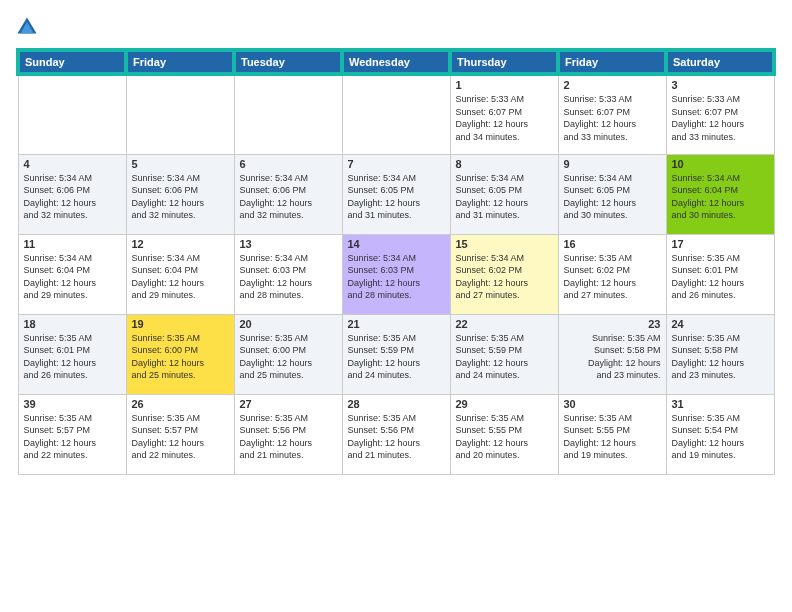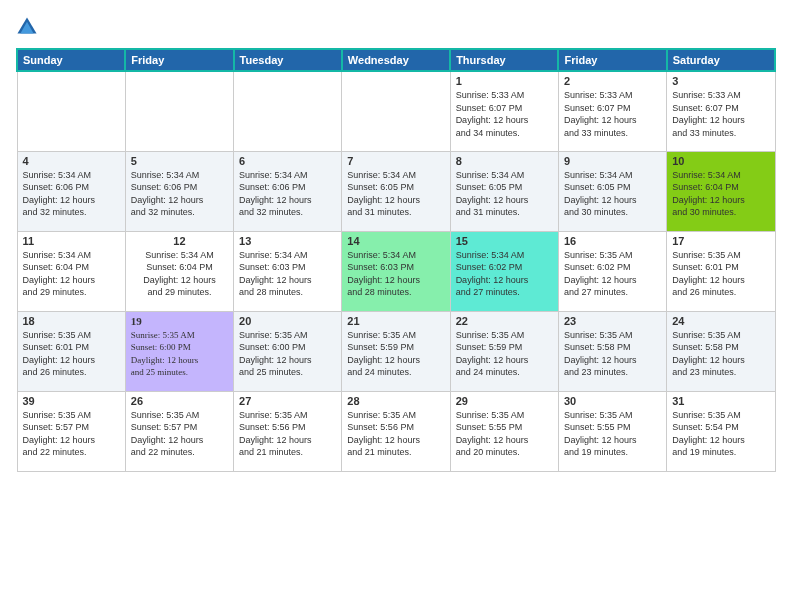--- a/index.html
+++ b/index.html
@@ -61,21 +61,21 @@
       width: 100%;
       border-collapse: collapse;
       table-layout: fixed;
     }
     .calendar th {
       background: #2266aa;
       color: white;
       text-align: left;
       padding: 4px 5px;
       font-size: 11px;
-      border: 2px solid #14b8a6;
+      border: 4px solid #14b8a6;
     }
     .calendar td {
       vertical-align: top;
       padding: 3px 5px;
       border: 1px solid #ccc;
       font-size: 9.5px;
       color: #333;
       height: 80px;
       background: #fff;
     }
@@ -210,42 +210,42 @@
           </td>
         </tr>
         <tr>
           <td style="background: rgb(255, 255, 255);">
             <span class="day-num">11</span>
             <div class="day-info" style="white-space: pre-line;">Sunrise: 5:34 AM
 Sunset: 6:04 PM
 Daylight: 12 hours
 and 29 minutes.</div>
           </td>
-          <td style="background: rgb(255, 255, 255); text-align: center;">
+          <td style="background: rgb(255, 255, 255);">
             <span class="day-num">12</span>
             <div class="day-info" style="white-space: pre-line;">Sunrise: 5:34 AM
 Sunset: 6:04 PM
 Daylight: 12 hours
 and 29 minutes.</div>
           </td>
           <td style="background: rgb(255, 255, 255);">
             <span class="day-num">13</span>
             <div class="day-info" style="white-space: pre-line;">Sunrise: 5:34 AM
 Sunset: 6:03 PM
 Daylight: 12 hours
 and 28 minutes.</div>
           </td>
-          <td style="background: #86efac; margin-top: 11px;">
+          <td style="background: #c4b5fd; margin-top: 11px;">
             <span class="day-num">14</span>
             <div class="day-info" style="white-space: pre-line;">Sunrise: 5:34 AM
 Sunset: 6:03 PM
 Daylight: 12 hours
 and 28 minutes.</div>
           </td>
-          <td style="background: #5eead4;">
+          <td style="background: #fef9c3;">
             <span class="day-num">15</span>
             <div class="day-info" style="white-space: pre-line;">Sunrise: 5:34 AM
 Sunset: 6:02 PM
 Daylight: 12 hours
 and 27 minutes.</div>
           </td>
           <td style="background: rgb(255, 255, 255);">
             <span class="day-num">16</span>
             <div class="day-info" style="white-space: pre-line;">Sunrise: 5:35 AM
 Sunset: 6:02 PM
@@ -261,21 +261,21 @@
           </td>
         </tr>
         <tr>
           <td style="background: rgb(240, 244, 248);">
             <span class="day-num">18</span>
             <div class="day-info" style="white-space: pre-line;">Sunrise: 5:35 AM
 Sunset: 6:01 PM
 Daylight: 12 hours
 and 26 minutes.</div>
           </td>
-          <td style="background: #c4b5fd; font-family: Liberation Serif, serif;">
+          <td style="background: #fde047;">
             <span class="day-num">19</span>
             <div class="day-info" style="white-space: pre-line;">Sunrise: 5:35 AM
 Sunset: 6:00 PM
 Daylight: 12 hours
 and 25 minutes.</div>
           </td>
           <td style="background: rgb(240, 244, 248);">
             <span class="day-num">20</span>
             <div class="day-info" style="white-space: pre-line;">Sunrise: 5:35 AM
 Sunset: 6:00 PM
@@ -289,21 +289,21 @@
 Daylight: 12 hours
 and 24 minutes.</div>
           </td>
           <td style="background: rgb(240, 244, 248);">
             <span class="day-num">22</span>
             <div class="day-info" style="white-space: pre-line;">Sunrise: 5:35 AM
 Sunset: 5:59 PM
 Daylight: 12 hours
 and 24 minutes.</div>
           </td>
-          <td style="background: rgb(240, 244, 248);">
+          <td style="background: rgb(240, 244, 248); text-align: right;">
             <span class="day-num">23</span>
             <div class="day-info" style="white-space: pre-line;">Sunrise: 5:35 AM
 Sunset: 5:58 PM
 Daylight: 12 hours
 and 23 minutes.</div>
           </td>
           <td style="background: rgb(240, 244, 248);">
             <span class="day-num">24</span>
             <div class="day-info" style="white-space: pre-line;">Sunrise: 5:35 AM
 Sunset: 5:58 PM

